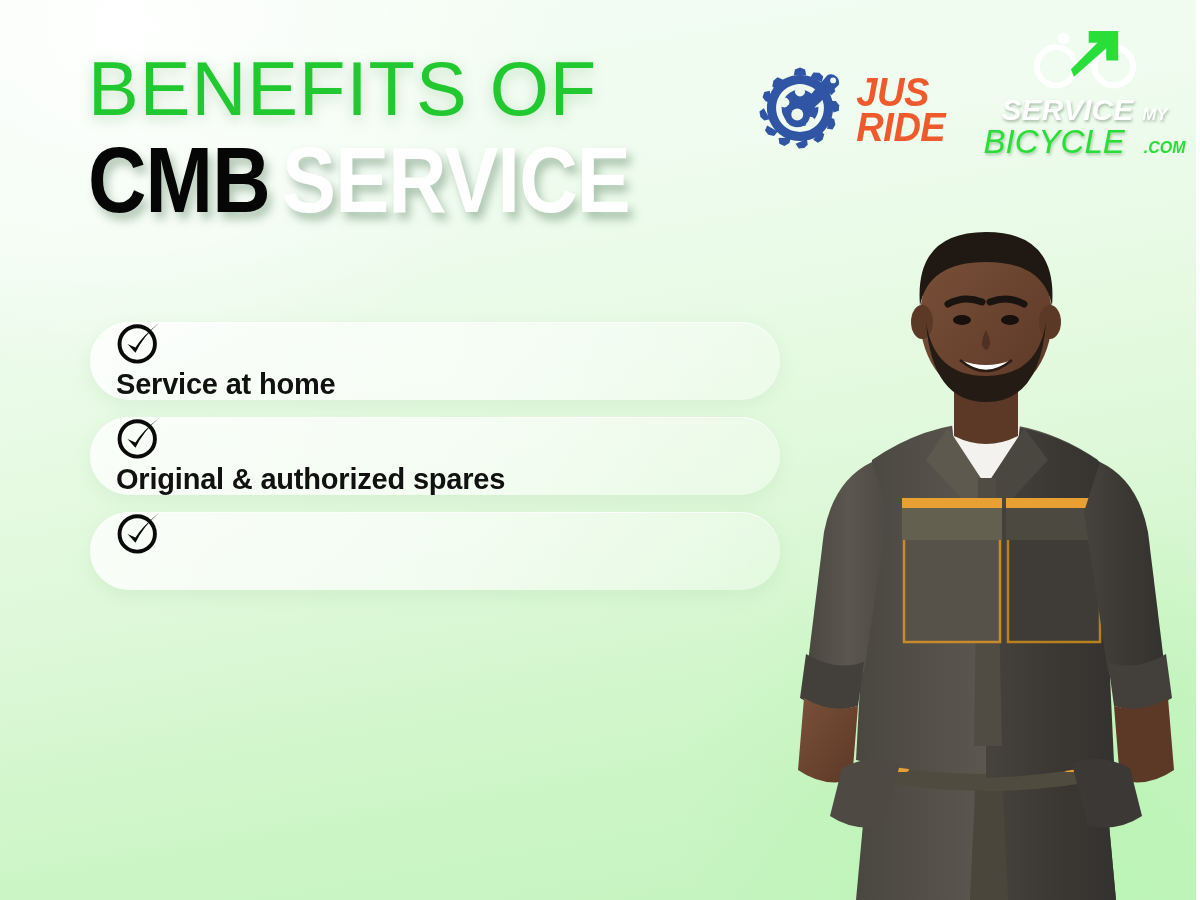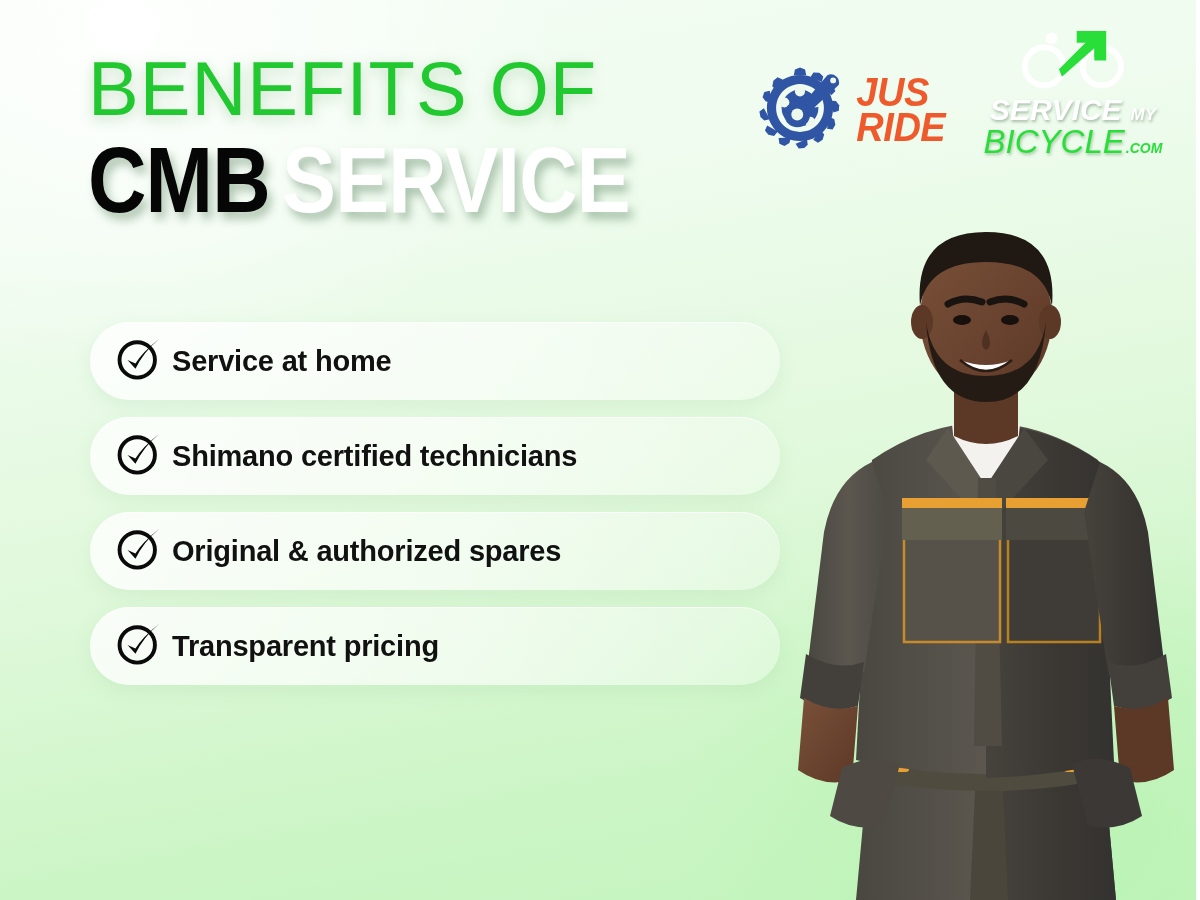--- a/index.html
+++ b/index.html
@@ -131,43 +131,43 @@
     font-style: italic;
     font-size: 33px;
     color: #2ade3a;
     letter-spacing: 0px;
     text-shadow: 1px 2px 3px rgba(100,150,100,0.5);
   }
   .cmb-dotcom {
     font-family: "Liberation Sans", sans-serif;
     font-weight: 700;
     font-style: italic;
-    font-size: 14px;
+    font-size: 16px;
     color: #2ade3a;
-    margin-left: 1px;
+    margin-left: 19px;
   }
 
   
   #benefits {
     position: absolute;
     left: 90px; top: 322px;
     width: 690px;
   }
   .pill {
     position: relative;
     height: 78px;
     margin-bottom: 17px;
     border-radius: 39px;
     display: flex;
-    align-items: center;
     background: linear-gradient(100deg, rgba(255,255,255,0.80) 0%, rgba(255,255,255,0.62) 55%, rgba(255,255,255,0.30) 100%);
     box-shadow: 0 1px 0 rgba(255,255,255,0.75) inset,
                 0 6px 18px rgba(150,200,150,0.18);
     padding-left: 26px;
     box-sizing: border-box;
+    flex-direction: column;
   }
   .pill.wide {
     width: 690px;
   }
   .pill.indent {
     padding-left: 28px;
   }
   .check-icon {
     flex: 0 0 auto;
     width: 46px;
@@ -286,48 +286,38 @@
     <div class="pill wide">
       <span class="check-icon">
         <svg viewBox="0 0 52 52" width="46" height="46">
           <circle cx="24" cy="27" r="20" fill="none" stroke="#0a0a0a" stroke-width="4.4"></circle>
           <path d="M13 27 L22 37 Q31 18 49 3 Q30 18 22 31z" fill="#0a0a0a"></path>
         </svg>
       </span>
       <span class="pill-label">Service at home</span>
     </div>
 
+
     <div class="pill wide">
       <span class="check-icon">
         <svg viewBox="0 0 52 52" width="46" height="46">
           <circle cx="24" cy="27" r="20" fill="none" stroke="#0a0a0a" stroke-width="4.4"></circle>
           <path d="M13 27 L22 37 Q31 18 49 3 Q30 18 22 31z" fill="#0a0a0a"></path>
         </svg>
       </span>
-      <span class="pill-label">Shimano certified technicians</span>
+      <span class="pill-label">Original &amp; authorized spares</span>
     </div>
 
     <div class="pill wide">
       <span class="check-icon">
         <svg viewBox="0 0 52 52" width="46" height="46">
           <circle cx="24" cy="27" r="20" fill="none" stroke="#0a0a0a" stroke-width="4.4"></circle>
           <path d="M13 27 L22 37 Q31 18 49 3 Q30 18 22 31z" fill="#0a0a0a"></path>
         </svg>
       </span>
-      <span class="pill-label">Original &amp; authorized spares</span>
-    </div>
-
-    <div class="pill wide">
-      <span class="check-icon">
-        <svg viewBox="0 0 52 52" width="46" height="46">
-          <circle cx="24" cy="27" r="20" fill="none" stroke="#0a0a0a" stroke-width="4.4"></circle>
-          <path d="M13 27 L22 37 Q31 18 49 3 Q30 18 22 31z" fill="#0a0a0a"></path>
-        </svg>
-      </span>
-      <span class="pill-label">Transparent pricing</span>
     </div>
 
 
   </div>
 
   <div id="person">
     <svg width="420" height="690" viewBox="0 0 420 690">
       <defs>
         <linearGradient id="uniLeft" x1="0" y1="0" x2="1" y2="0">
           <stop offset="0" stop-color="#4a4741"></stop>

